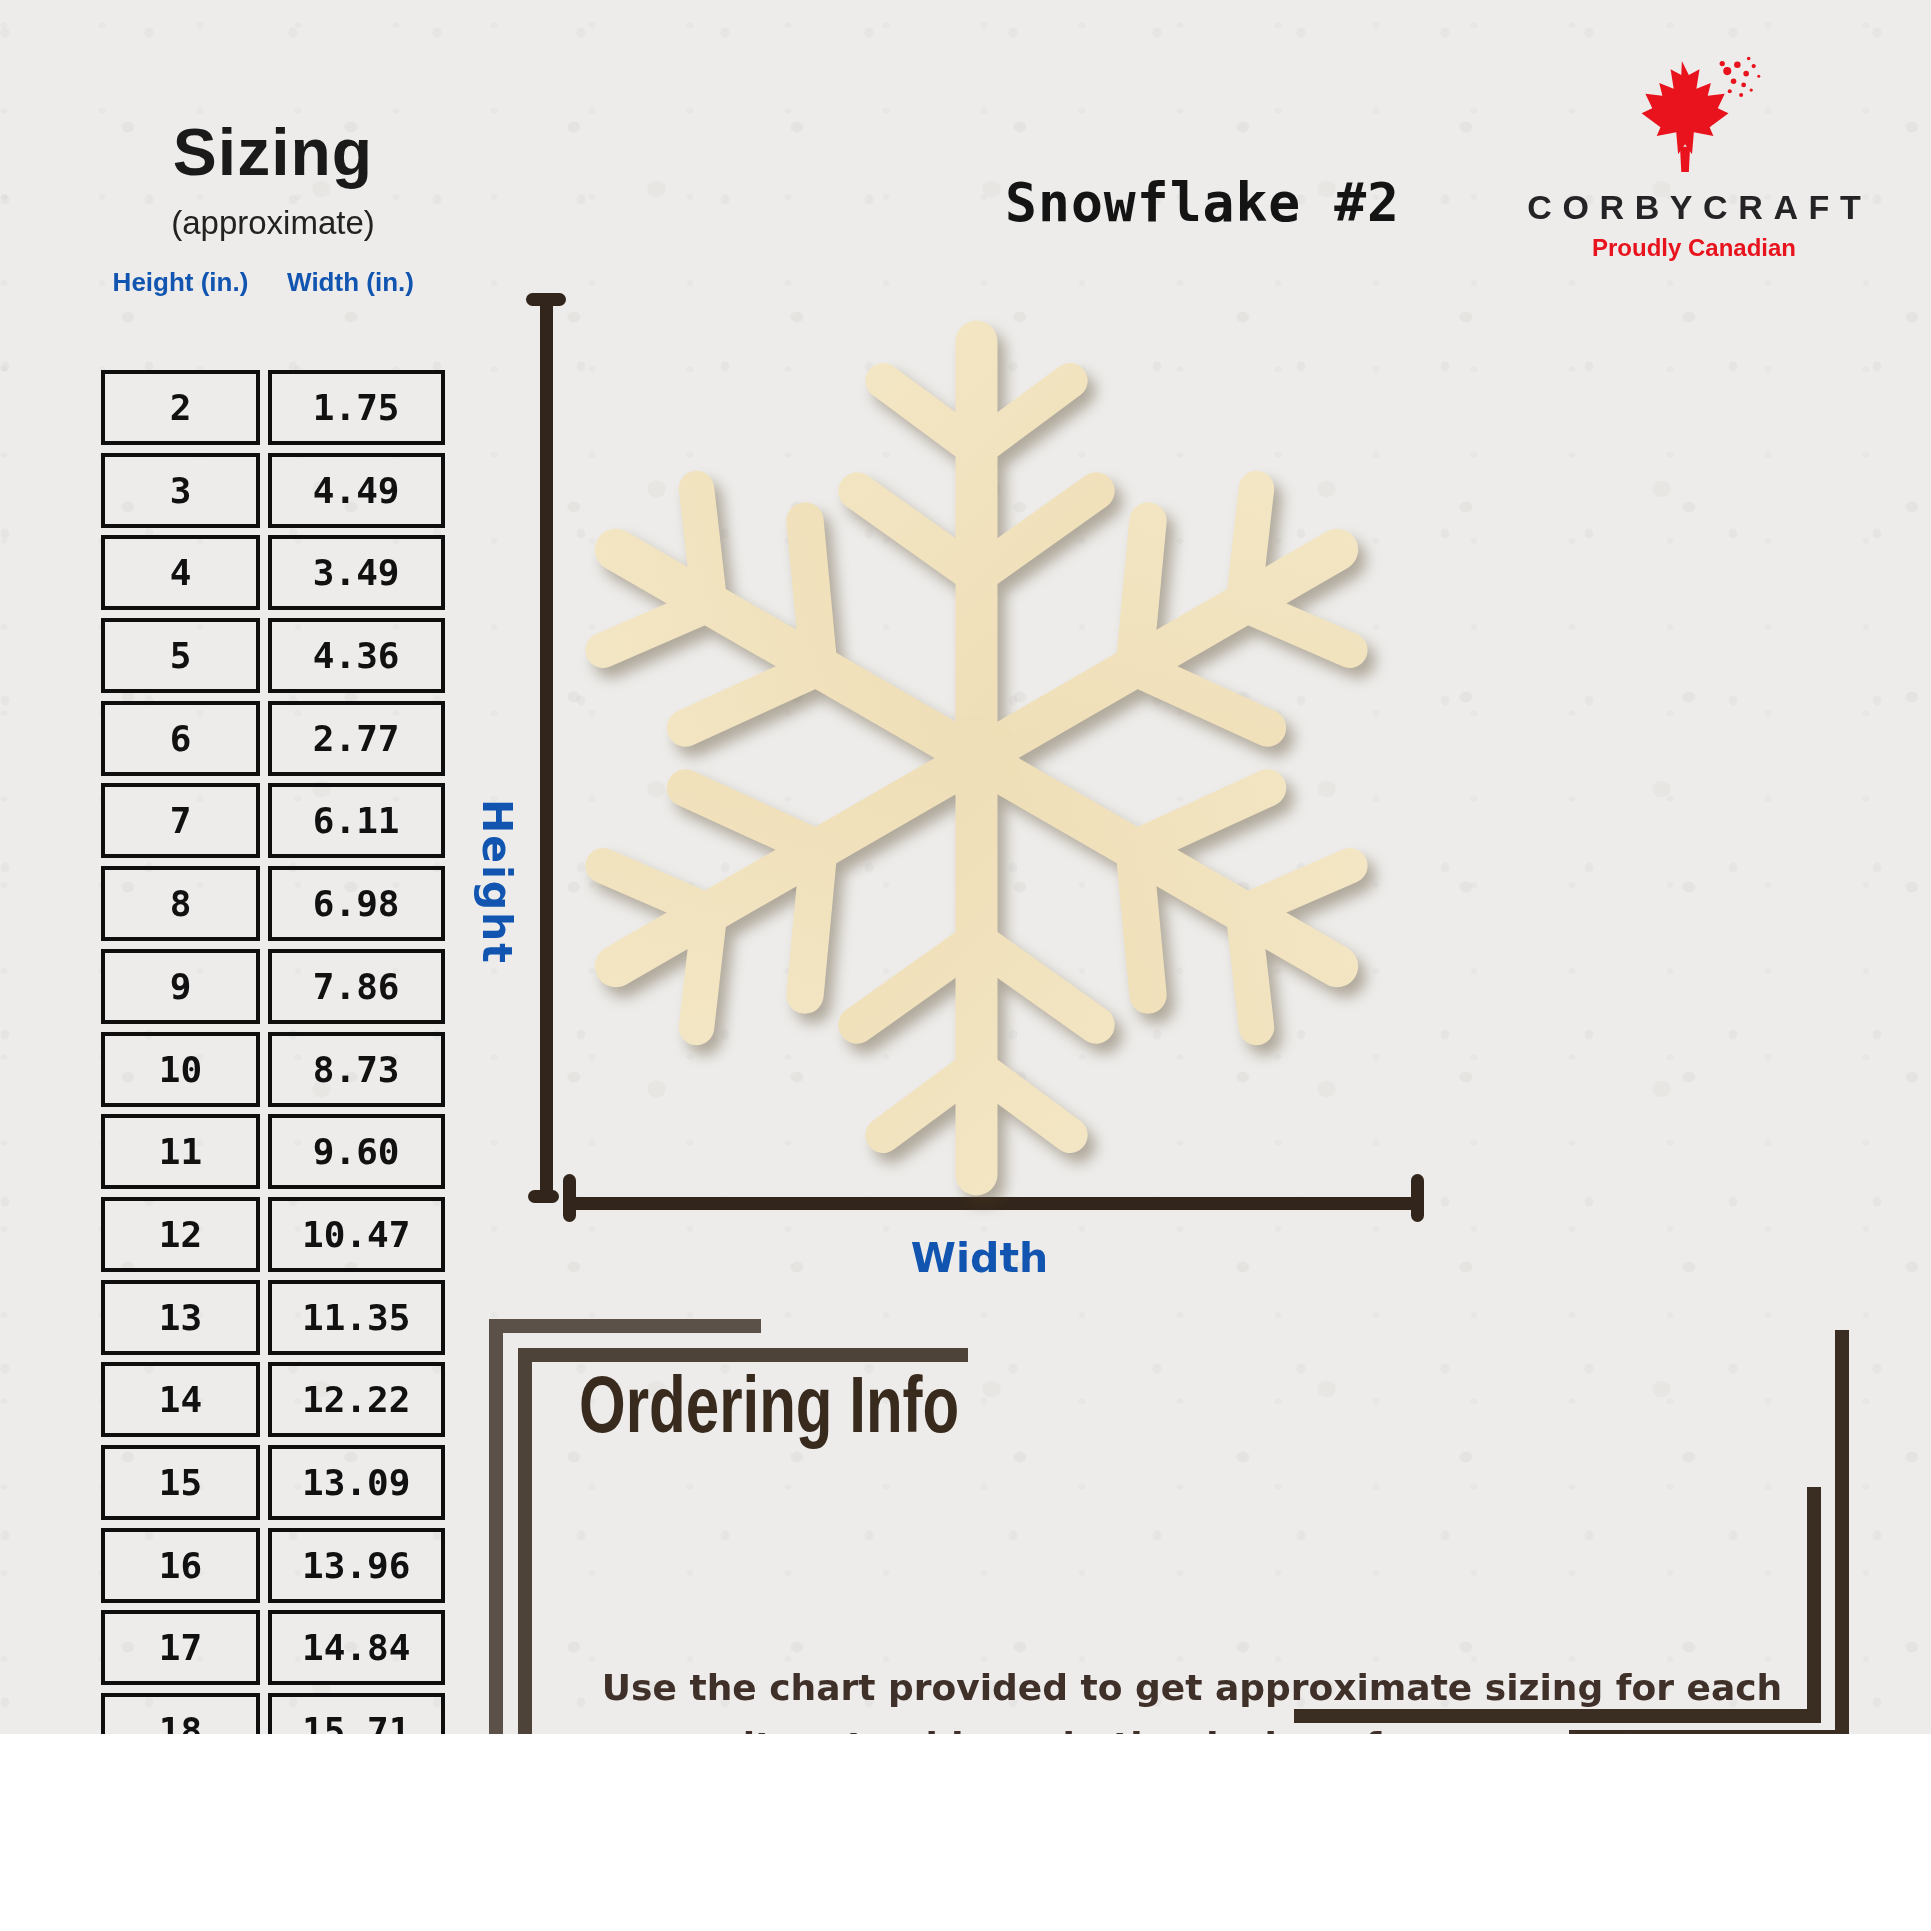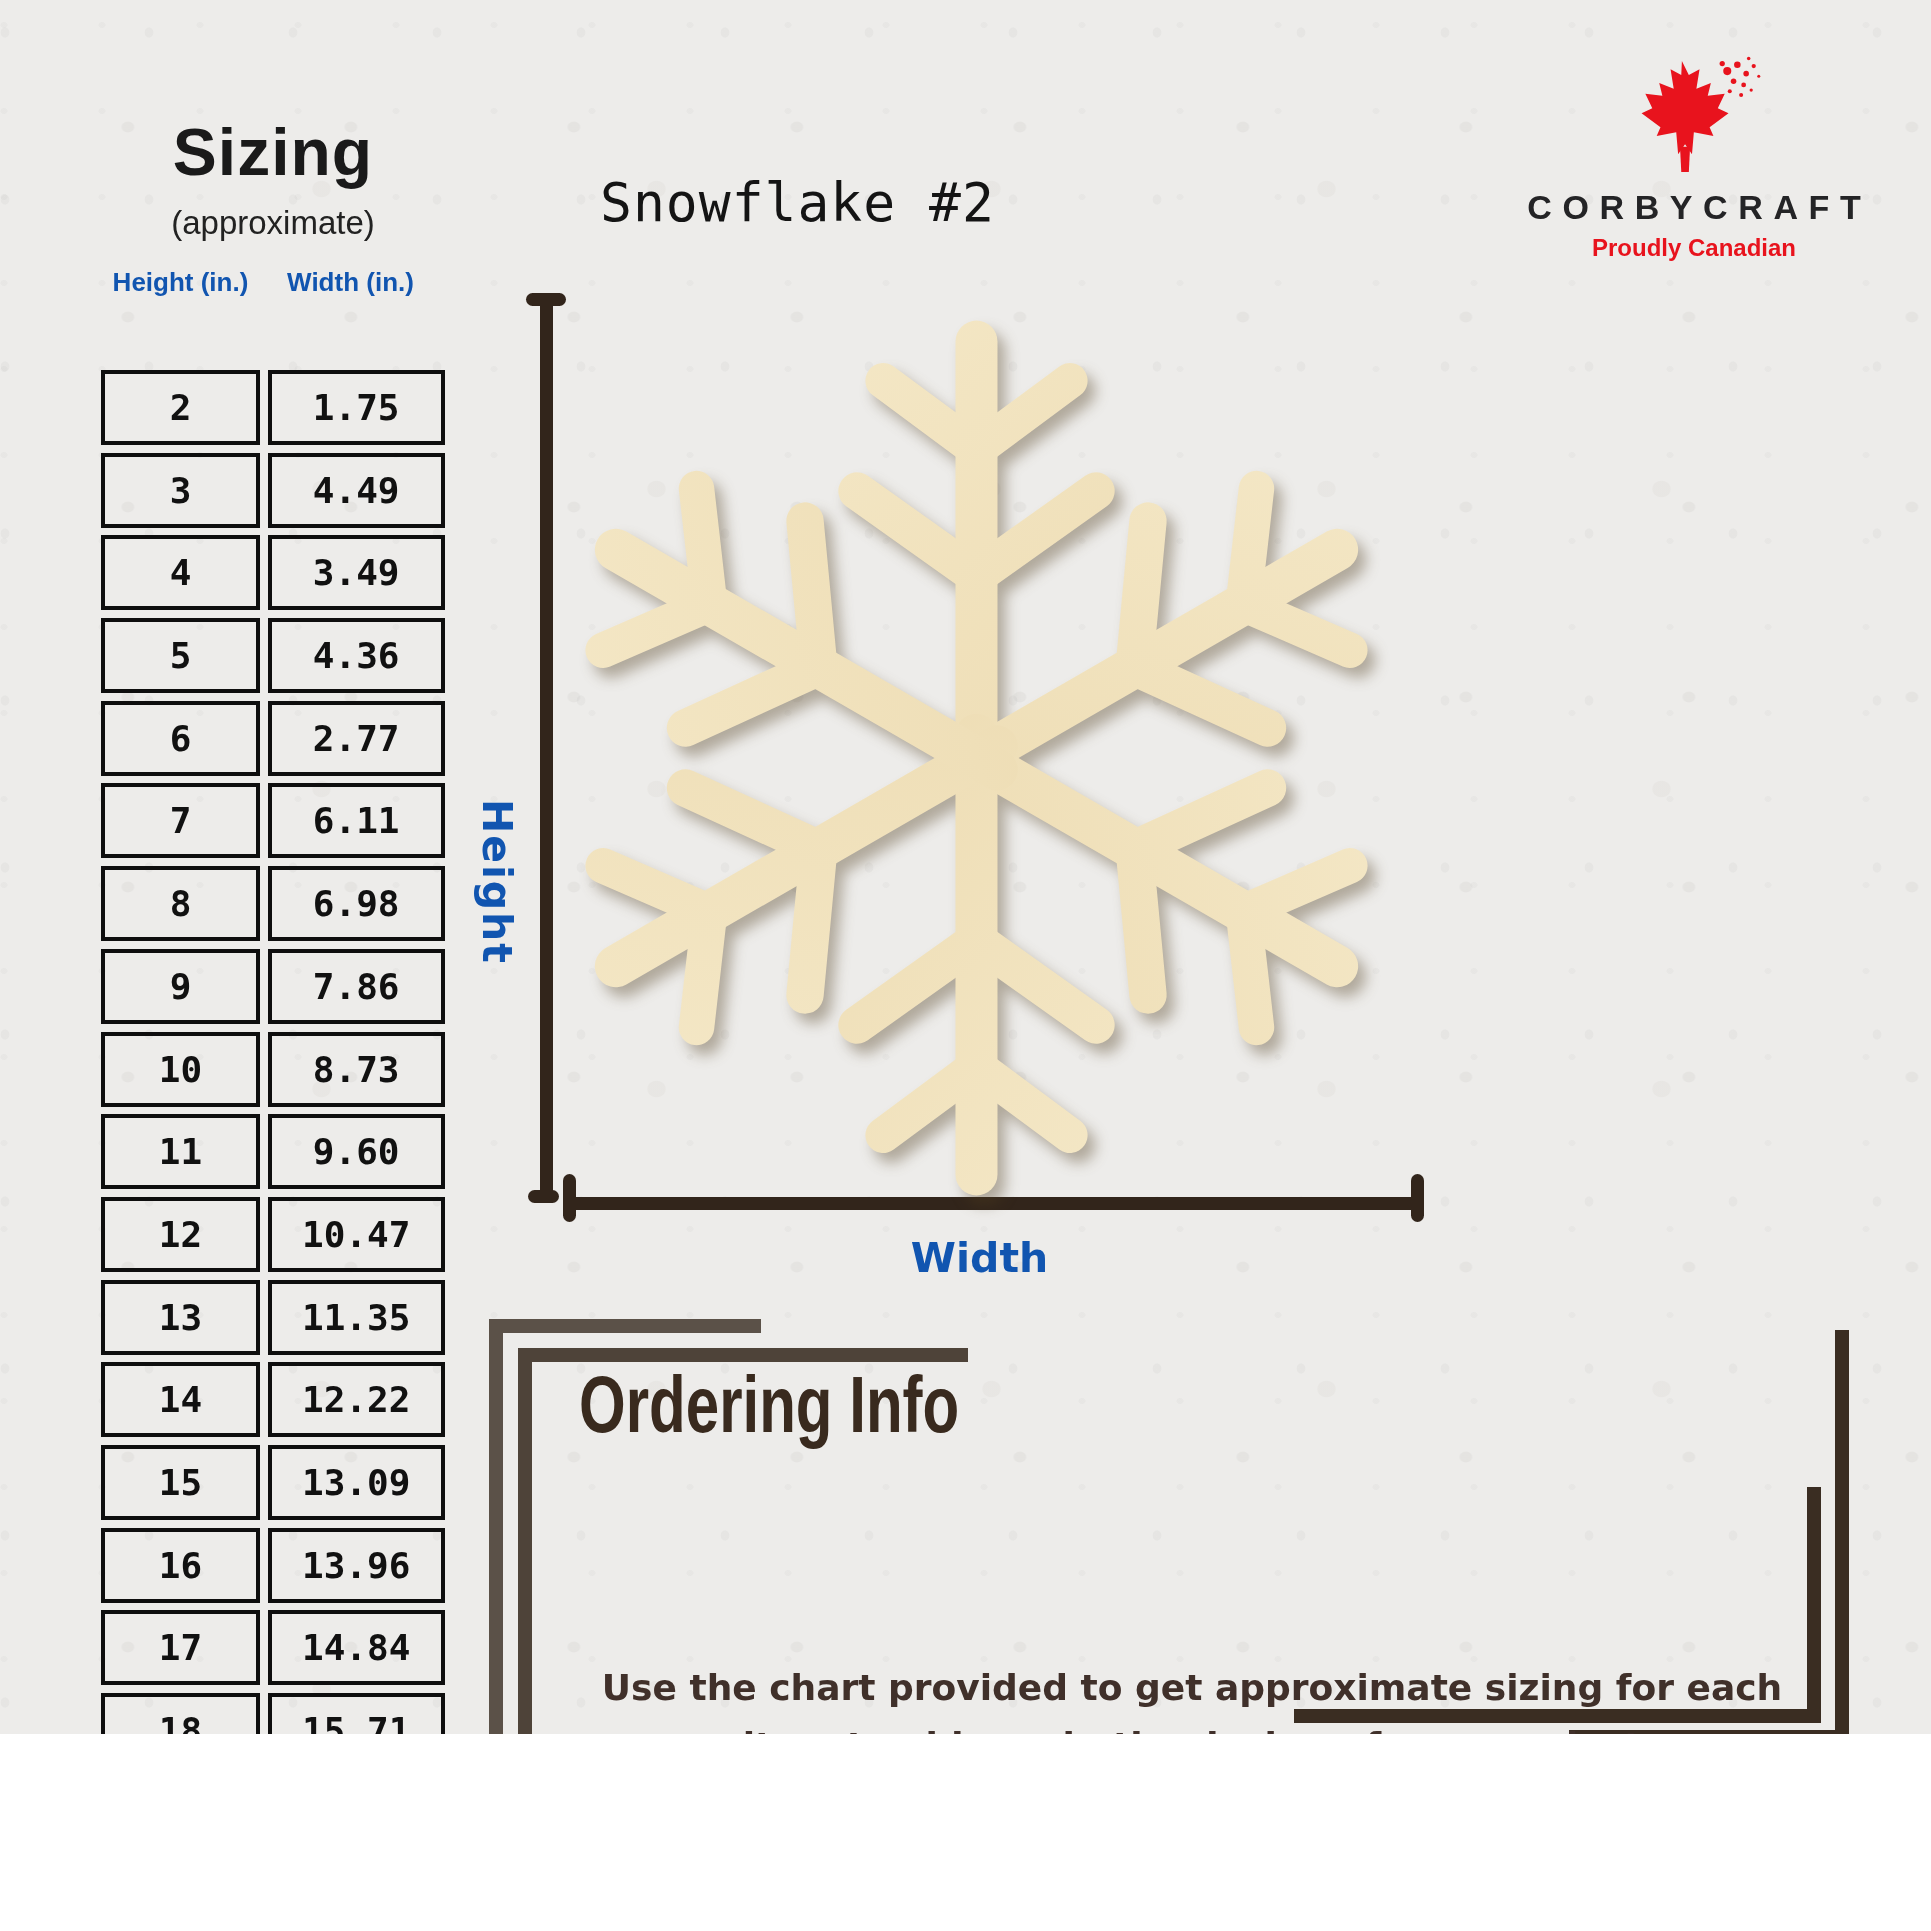--- a/index.html
+++ b/index.html
@@ -27,22 +27,22 @@
     position:absolute;left:101px;top:370px;
     display:grid;grid-template-columns:159px 177px;gap:7.7px;
   }
   .size-cell{
     border:4.8px solid #0e0e0e;height:67px;
     display:flex;align-items:center;justify-content:center;
     font-family:"DejaVu Sans Mono",monospace;font-weight:bold;font-size:36px;color:#111;
   }
   
   .product-title{
-    position:absolute;left:600px;top:172px;width:772px;text-align:left;
-    font-family:"DejaVu Sans Mono",monospace;font-weight:normal;font-size:53px;color:#141414;
+    position:absolute;left:628px;top:172px;width:772px;text-align:right;
+    font-family:"DejaVu Sans Mono",monospace;font-weight:bold;font-size:53px;color:#141414;
     letter-spacing:1px;
   }
   
   .logo-block{position:absolute;left:1501px;top:56px;width:386px;text-align:center;}
   .leaf-wrap{width:193px;height:126px;margin:0 auto;}
   .brand-name{
     font-family:"Liberation Sans",sans-serif;font-weight:bold;font-size:34px;color:#242426;
     letter-spacing:10.6px;padding-left:10.6px;margin-top:5.8px;
   }
   .brand-tagline{font-family:"Liberation Sans",sans-serif;font-weight:bold;font-size:24px;color:#e8131d;margin-top:7.7px;}

